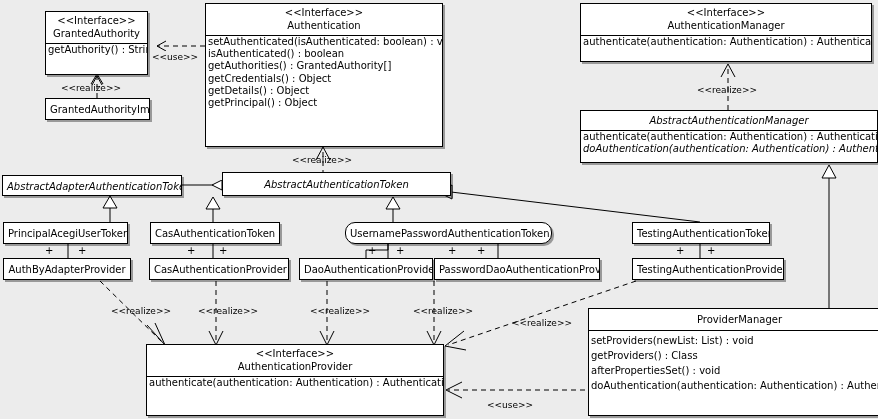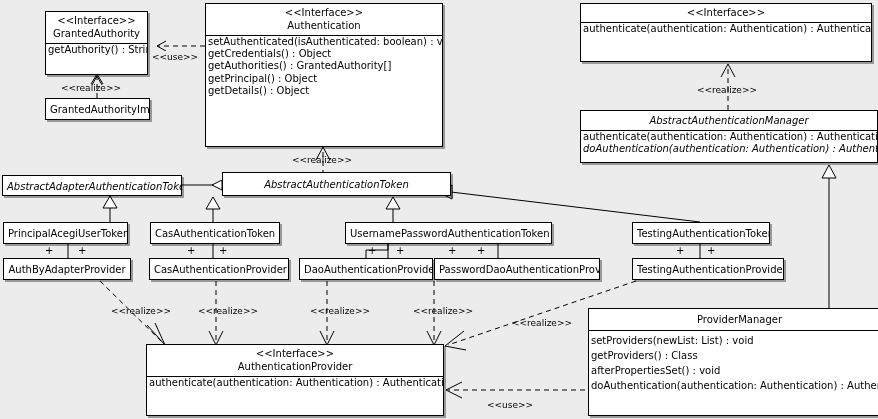--- a/index.html
+++ b/index.html
@@ -184,30 +184,32 @@
   </div>
 
   <div class="cls" style="left:205px;top:3px;width:238px;height:144px;">
     <div class="hdr">
       <span class="stereo">&lt;&lt;Interface&gt;&gt;</span>
       <span class="cname">Authentication</span>
     </div>
     <div class="sep"></div>
     <div class="ops">
       <span class="op">setAuthenticated(isAuthenticated: boolean) : void</span>
+      <span class="op">isAuthenticated() : boolean</span>
+      <span class="op">getAuthorities() : GrantedAuthority[]</span>
       <span class="op">getCredentials() : Object</span>
-      <span class="op">getAuthorities() : GrantedAuthority[]</span>
+      <span class="op">getDetails() : Object</span>
       <span class="op">getPrincipal() : Object</span>
-      <span class="op">getDetails() : Object</span>
     </div>
   </div>
 
   <div class="cls" style="left:580px;top:3px;width:292px;height:59px;">
     <div class="hdr">
       <span class="stereo">&lt;&lt;Interface&gt;&gt;</span>
+      <span class="cname">AuthenticationManager</span>
     </div>
     <div class="sep"></div>
     <div class="ops">
       <span class="op">authenticate(authentication: Authentication) : Authentication</span>
     </div>
   </div>
 
   <div class="cls" style="left:580px;top:110px;width:298px;height:53px;">
     <div class="hdr" style="padding:3px 4px 3px 4px;">
       <span class="cname abstract">AbstractAuthenticationManager</span>
@@ -236,21 +238,21 @@
       <span class="cname">PrincipalAcegiUserToken</span>
     </div>
   </div>
 
   <div class="cls simple" style="left:150px;top:222px;width:130px;height:22px;">
     <div class="hdr" style="padding-top:4px;">
       <span class="cname">CasAuthenticationToken</span>
     </div>
   </div>
 
-  <div class="cls simple" style="left:345px;top:222px;width:207px;height:22px;">
+  <div class="cls simple" style="left:345px;top:222px;width:207px;height:22px;border-radius:10px;">
     <div class="hdr" style="padding-top:4px;">
       <span class="cname">UsernamePasswordAuthenticationToken</span>
     </div>
   </div>
 
   <div class="cls simple" style="left:632px;top:222px;width:138px;height:22px;">
     <div class="hdr" style="padding-top:4px;">
       <span class="cname">TestingAuthenticationToken</span>
     </div>
   </div>

